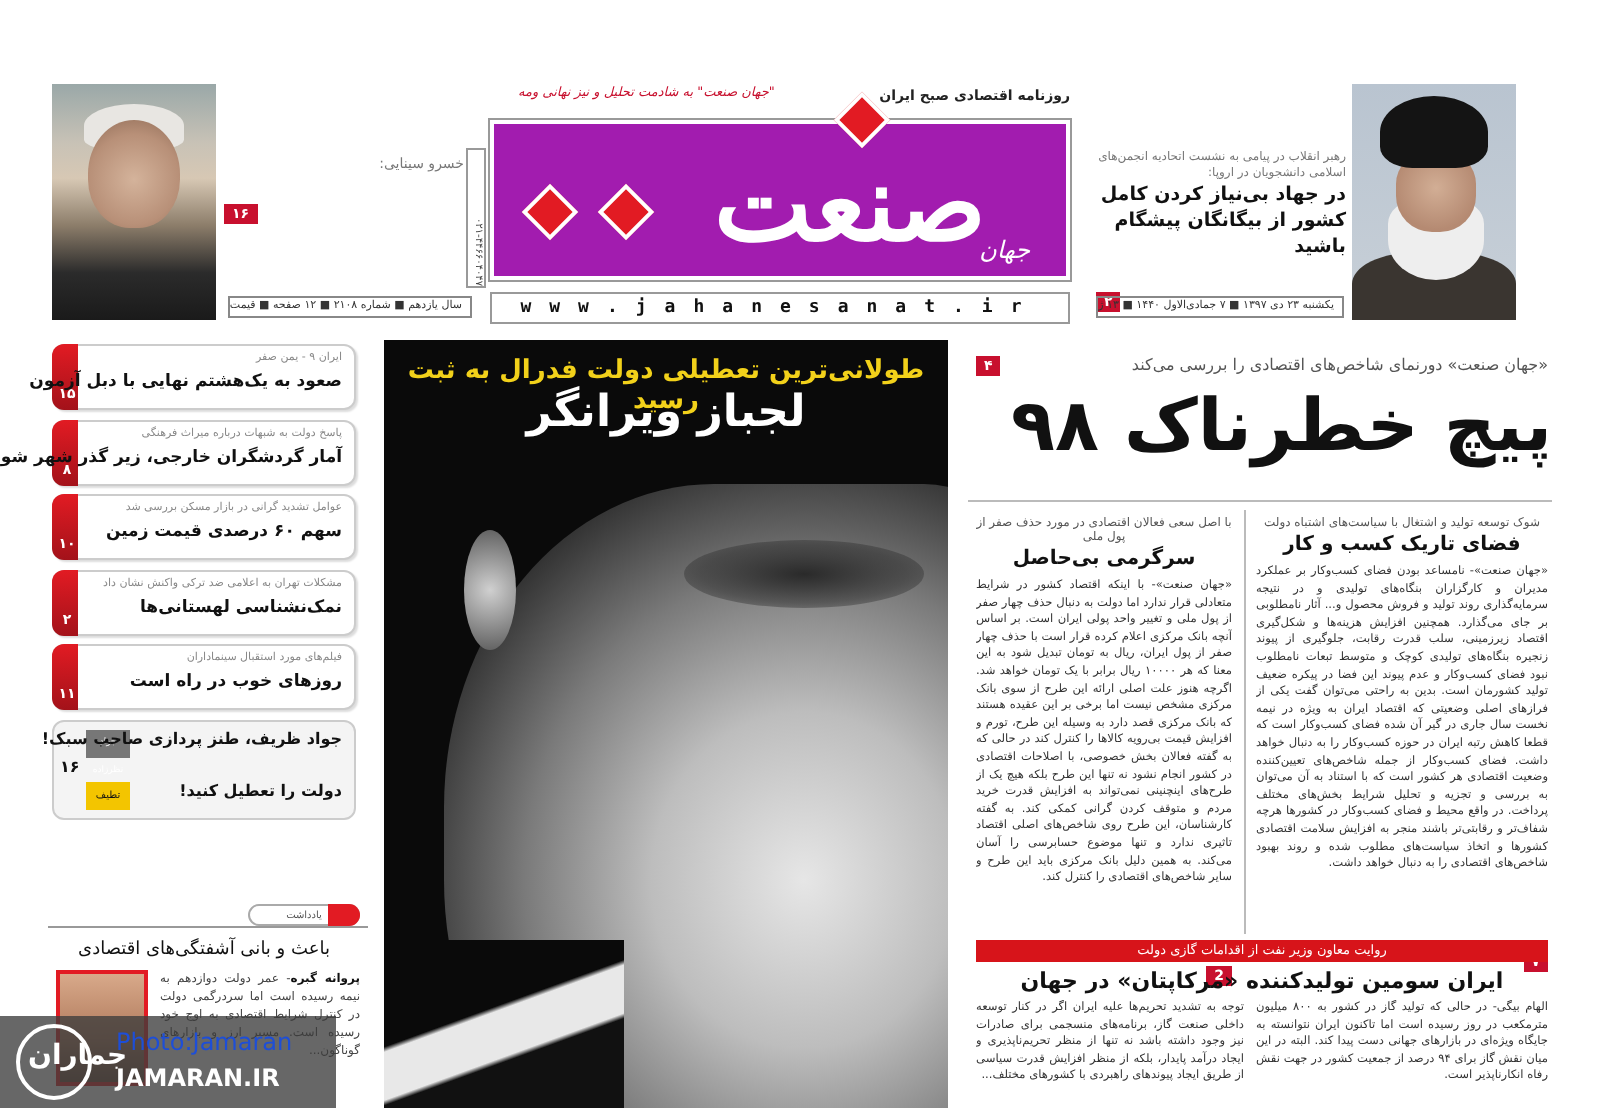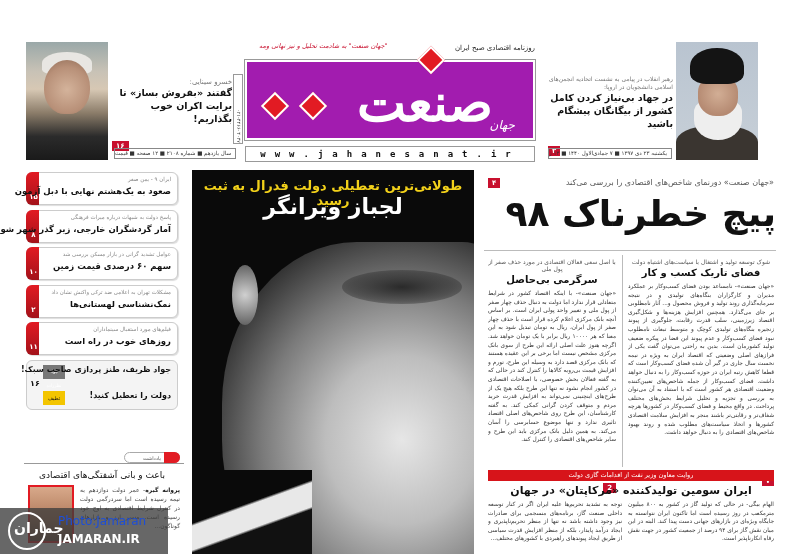--- a/index.html
+++ b/index.html
@@ -3,21 +3,21 @@
 <meta charset="utf-8">
 <style>
   * { box-sizing: border-box; margin: 0; padding: 0; }
   html, body { width: 800px; height: 554px; overflow: hidden; background: #fff; }
   body { font-family: "DejaVu Sans", sans-serif; position: relative; color: #111; direction: rtl; }
 
   .abs { position: absolute; }
 
   
   .masthead { left: 245px; top: 38px; width: 298px; height: 124px; }
-  .mast-tagline-top { position: absolute; right: 8px; top: 6px; font-size: 7px; color: #222; font-weight: normal; }
+  .mast-tagline-top { position: absolute; right: 8px; top: 6px; font-size: 7px; color: #222; font-weight: bold; }
   .mast-slogan { position: absolute; left: 14px; top: 4px; font-size: 6.5px; color: #c8102e; font-style: italic; }
   .mast-blue { position: absolute; left: 0; top: 22px; width: 290px; height: 80px; background: #a21caf; border: 2px solid #fff; box-shadow: 0 0 0 1px #999; }
   .mast-logo { position: absolute; right: 40px; top: 10px; font-size: 52px; font-weight: bold; color: #fff; font-family: "DejaVu Serif", serif; letter-spacing: -2px; }
   .mast-sub { position: absolute; right: 18px; bottom: 6px; font-size: 12px; color: #fff; font-style: italic; font-family: "DejaVu Serif", serif; }
   .diamond { position: absolute; width: 20px; height: 20px; background: #e21b23; border: 2px solid #fff; transform: rotate(45deg); }
   .mast-url { position: absolute; left: 0; bottom: 0; width: 290px; height: 16px; border: 1px solid #999; font-size: 9px; font-weight: bold; color: #111; letter-spacing: 9px; direction: ltr; text-align: center; line-height: 14px; font-family: "DejaVu Sans Mono", monospace; }
   .mast-vertical { position: absolute; left: -12px; top: 36px; width: 10px; height: 70px; border: 1px solid #999; font-size: 5px; writing-mode: vertical-rl; color: #444; overflow: hidden; }
 
   
   .teaser-left-photo { left: 26px; top: 42px; width: 82px; height: 118px; background: linear-gradient(180deg,#9aa8a8 0%,#c8c2b6 25%,#d7c8b4 40%,#8c7d6a 60%,#2b2b2b 80%,#1a1a1a 100%); }
@@ -109,21 +109,20 @@
   <div class="diamond" style="left:58px;top:58px;"></div>
   <div class="mast-url">www.jahanesanat.ir</div>
 </div>
 
 <div class="abs teaser-left-photo">
   <div class="hair-left"></div>
   <div class="face-left"></div>
 </div>
 <div class="abs teaser-left-text">
   <div class="kicker">خسرو سینایی:</div>
-  <div class="teaser-head">گفتند «بفروش بساز» تا برایت اکران خوب بگذاریم!</div>
   <div style="text-align:left;margin-top:8px;"><span class="page-badge">۱۶</span></div>
 </div>
 <div class="abs date-strip" style="left:114px;top:148px;width:122px;">سال یازدهم ■ شماره ۲۱۰۸ ■ ۱۲ صفحه ■ قیمت ۱۰۰۰ تومان</div>
 
 <div class="abs teaser-right-photo">
   <div class="robe"></div>
   <div class="beard"></div>
   <div class="face-right"></div>
   <div class="turban"></div>
 </div>

